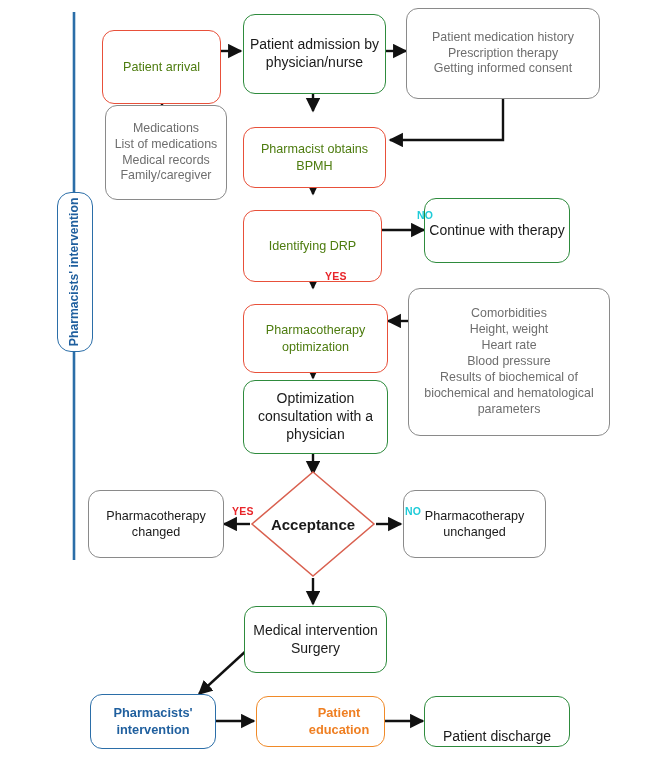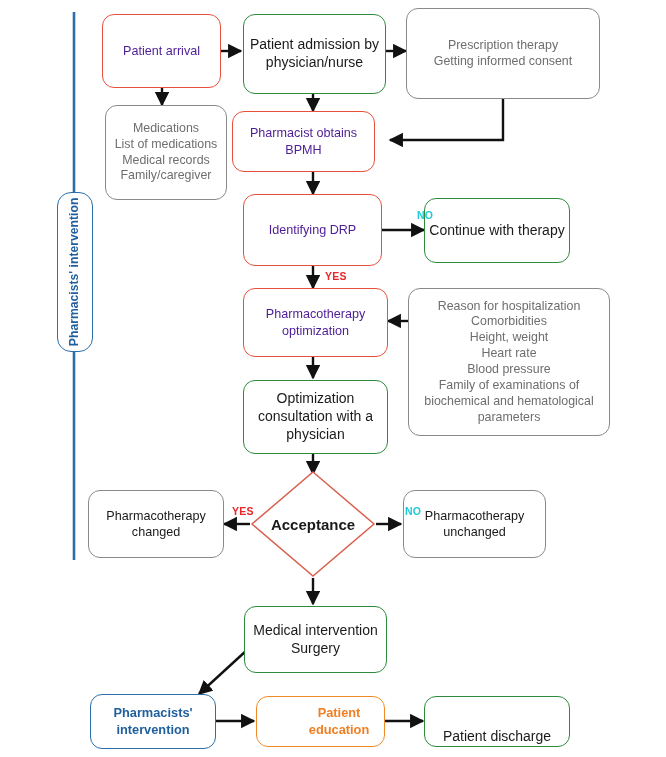--- a/index.html
+++ b/index.html
@@ -3,21 +3,21 @@
 <meta charset="utf-8">
 <style>
   html,body{margin:0;padding:0;background:#ffffff;}
   body{width:666px;height:757px;position:relative;overflow:hidden;
        font-family:"Liberation Sans","DejaVu Sans",sans-serif;}
   #canvas{position:absolute;left:0;top:0;width:666px;height:757px;}
   .node{position:absolute;box-sizing:border-box;display:flex;align-items:center;
         justify-content:center;text-align:center;border-radius:12px;
         background:#ffffff;line-height:1.28;}
   .node span{display:block;}
-  .t-red{border:1.6px solid #e8503a;color:#4c1d95;font-size:12.6px;}
+  .t-red{border:1.6px solid #e8503a;color:#4d7c0f;font-size:12.6px;margin-top:16px;}
   .t-green{border:1.6px solid #2e8b3d;color:#1a1a1a;font-size:14px;}
   .t-gray{border:1.4px solid #8a8a8a;color:#6e6e6e;font-size:12.4px;}
   .t-grayblk{border:1.4px solid #8a8a8a;color:#1a1a1a;font-size:12.6px;}
   .t-blue{border:1.6px solid #2b6ea8;color:#1f5f9e;font-size:12.8px;font-weight:bold;}
   .t-orange{border:1.6px solid #f08a28;color:#ef7f22;font-size:12.8px;font-weight:bold;padding-left:37px;}
   .vlabel{position:absolute;box-sizing:border-box;border:1.5px solid #2b6ea8;
           border-radius:14px;background:#ffffff;display:flex;align-items:center;
           justify-content:center;}
   .vlabel .vtxt{transform:rotate(-90deg);white-space:nowrap;color:#1f5f9e;
           font-size:12.2px;font-weight:bold;line-height:1.3;text-align:center;}
@@ -91,35 +91,36 @@
 
 <div class="node t-green" style="left:243px;top:14px;width:143px;height:80px;">
   <div>
     <span>Patient admission by</span>
     <span>physician/nurse</span>
   </div>
 </div>
 
 <div class="node t-gray" style="left:406px;top:8px;width:194px;height:91px;">
   <div>
+    <span>Patient medication history</span>
     <span>Prescription therapy</span>
     <span>Getting informed consent</span>
   </div>
 </div>
 
 <div class="node t-gray" style="left:105px;top:105px;width:122px;height:95px;">
   <div>
     <span>Medications</span>
     <span>List of medications</span>
     <span>Medical records</span>
     <span>Family/caregiver</span>
   </div>
 </div>
 
-<div class="node t-red" style="left:232px;top:111px;width:143px;height:61px;">
+<div class="node t-red" style="left:243px;top:111px;width:143px;height:61px;">
   <div>
     <span>Pharmacist obtains</span>
     <span>BPMH</span>
   </div>
 </div>
 
 <div class="node t-red" style="left:243px;top:194px;width:139px;height:72px;">
   <div>
       <span>Identifying DRP</span>
     </div>
@@ -133,26 +134,25 @@
 
 <div class="node t-red" style="left:243px;top:288px;width:145px;height:69px;">
   <div>
     <span>Pharmacotherapy</span>
     <span>optimization</span>
   </div>
 </div>
 
 <div class="node t-gray" style="left:408px;top:288px;width:202px;height:148px;">
   <div>
-    <span>Reason for hospitalization</span>
     <span>Comorbidities</span>
     <span>Height, weight</span>
     <span>Heart rate</span>
     <span>Blood pressure</span>
-    <span>Family of examinations of</span>
+    <span>Results of biochemical of</span>
     <span>biochemical and hematological</span>
     <span>parameters</span>
   </div>
 </div>
 
 <div class="node t-green" style="left:243px;top:380px;width:145px;height:74px;">
   <div>
     <span>Optimization</span>
     <span>consultation with a</span>
     <span>physician</span>

